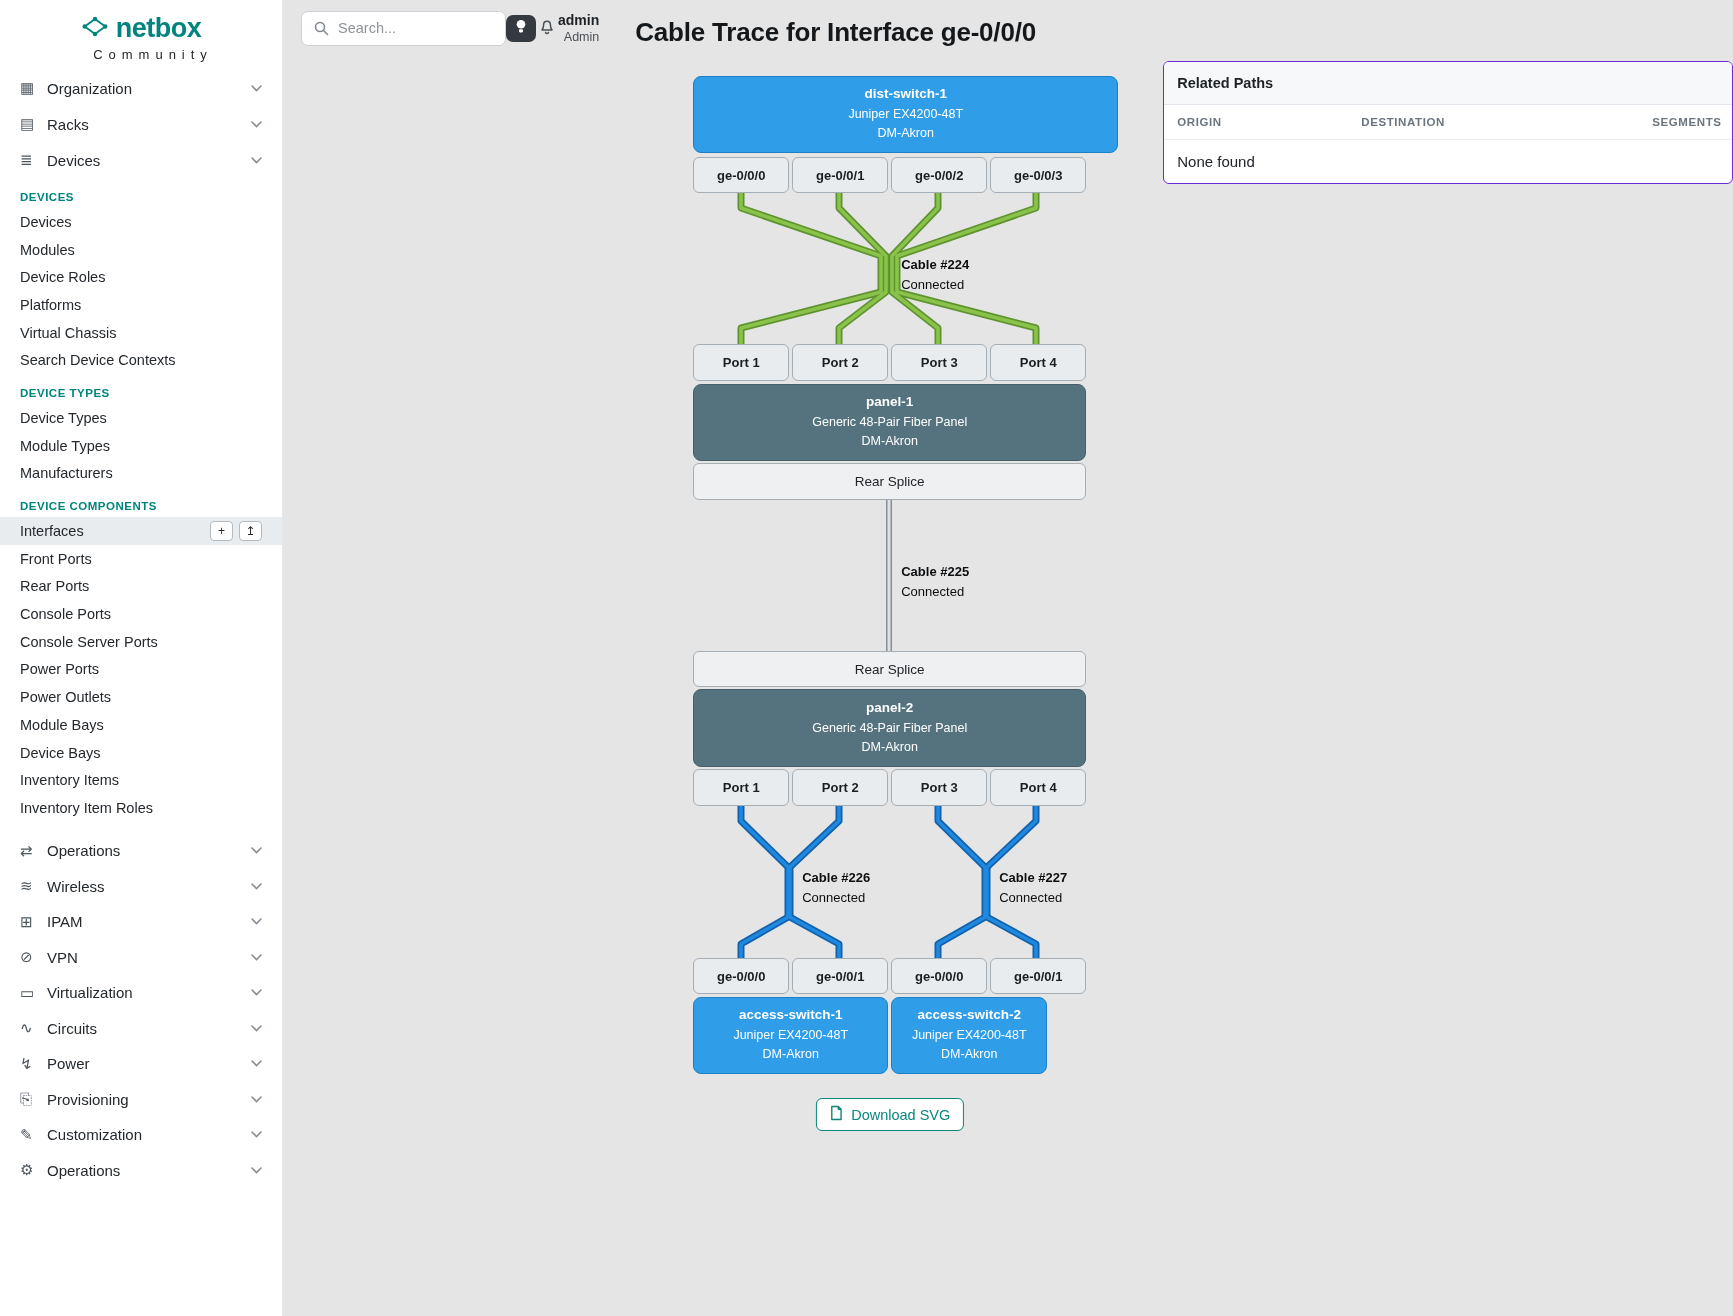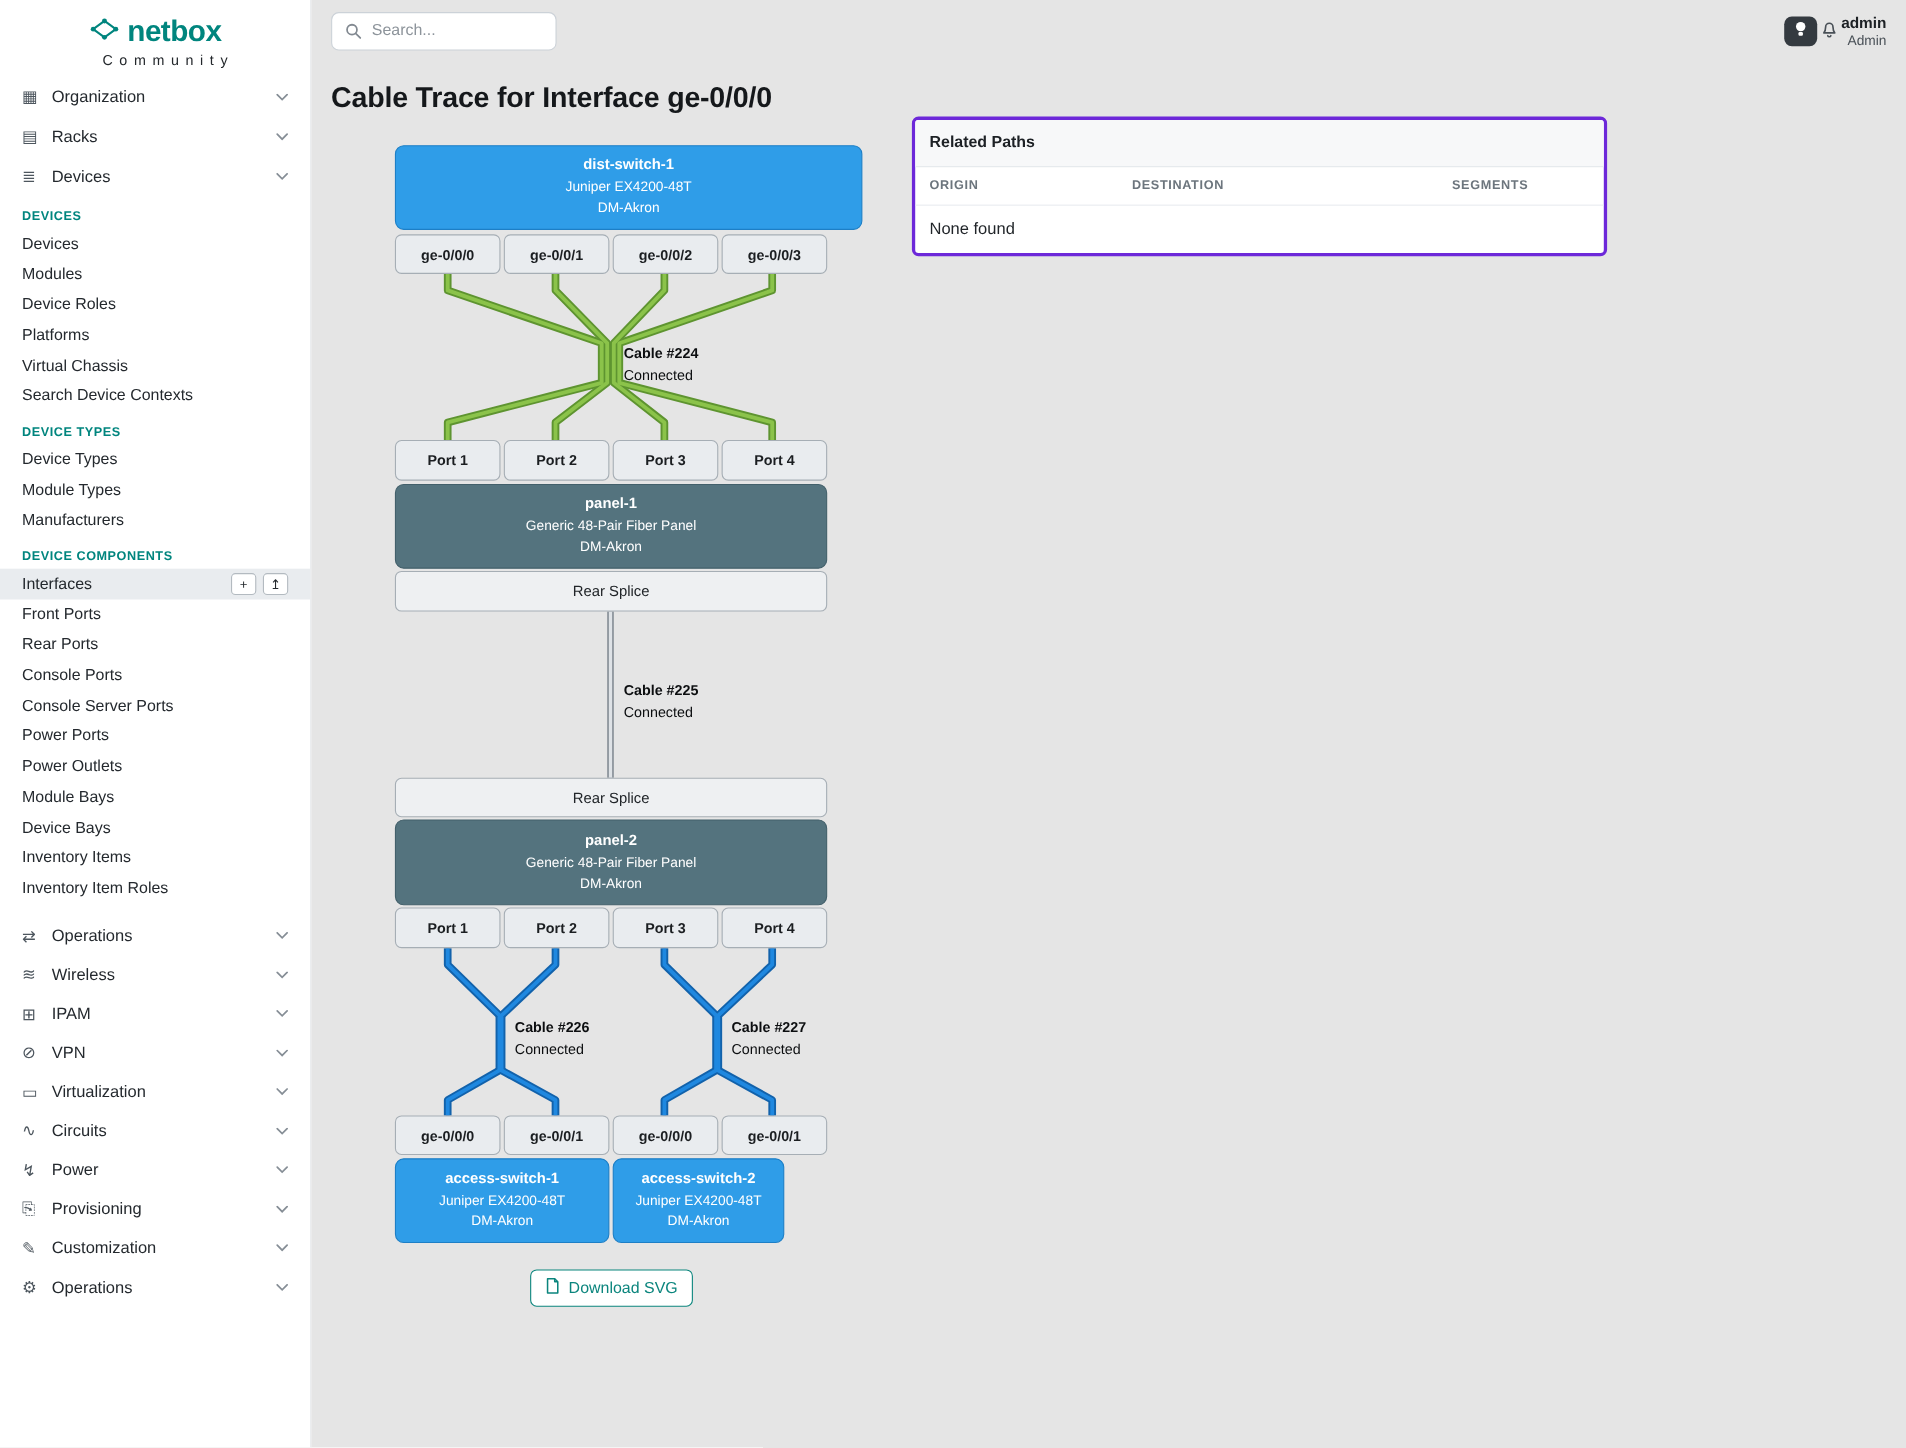--- a/index.html
+++ b/index.html
@@ -19,21 +19,21 @@
   .section-title { margin:13px 0 5px; padding:0 20px; font-size:11.5px; font-weight:700; color:#00857e; letter-spacing:.5px; }
   .sub-item { height:27.7px; display:flex; align-items:center; padding:0 20px; font-size:14.5px; color:#24292e; cursor:pointer; }
   .sub-item.active { background:#e9ecef; }
   .mini-btn { width:23px; height:20px; border:1px solid #b3bac0; border-radius:4px; background:#fff; font-size:12px; display:flex; align-items:center; justify-content:center; color:#24292e; cursor:pointer; }
   .mini-btn.first { margin-left:auto; }
   .mini-btn + .mini-btn { margin-left:6px; }
   .bottom-group { margin-top:11px; }
   .bottom-group .nav-item { height:35.5px; }
 
   
-  .main { flex:1; display:flex; flex-direction:column; min-width:0; }
+  .main { flex:1; display:flex; flex-direction:row; min-width:0; }
   .topbar { height:56px; display:flex; align-items:center; padding:0 18px; flex-shrink:0; }
   .search-wrap { position:relative; width:205px; }
   .search-wrap input { width:100%; height:35px; border:1px solid #ccd2d8; border-radius:7px; padding:0 10px 0 36px; font-size:14.5px; color:#495057; outline:none; font-family:inherit; background:#fff; }
   .search-wrap input::placeholder { color:#8d949b; }
   .search-icon { position:absolute; left:12px; top:9px; }
   .tb-right { margin-left:auto; display:flex; align-items:center; gap:1px; }
   .theme-btn { width:30px; height:27px; border-radius:7px; background:#343a40; border:none; display:flex; align-items:center; justify-content:center; cursor:pointer; }
   .bell-btn { background:none; border:none; display:flex; cursor:pointer; }
   .user-block { text-align:right; line-height:1.3; cursor:pointer; }
   .user-name { font-weight:700; font-size:14px; color:#1d2125; }
@@ -53,21 +53,21 @@
   .node .nm { font-weight:700; font-size:13.5px; margin-bottom:4px; }
   .node .ln { font-size:12.5px; line-height:1.5; }
   .term { position:absolute; background:#e9ecef; border:1px solid #a6aeb5; border-radius:6px; font-size:13px; font-weight:700; color:#1b1e21; display:flex; align-items:center; justify-content:center; cursor:pointer; }
   .splice { position:absolute; background:#eef0f2; border:1px solid #a6aeb5; border-radius:6px; font-size:13.5px; font-weight:500; color:#212529; display:flex; align-items:center; justify-content:center; cursor:pointer; }
   .cable-label { position:absolute; font-size:13px; color:#0c0e10; line-height:1.5; }
   .cable-label .cid { font-weight:700; cursor:pointer; }
 
   .dl-btn { position:absolute; top:1022px; left:50%; transform:translateX(-50%); display:flex; gap:8px; align-items:center; border:1px solid #0b857d; color:#0b857d; background:#fff; border-radius:6px; padding:6px 13px; font-size:14.5px; font-weight:500; font-family:inherit; cursor:pointer; white-space:nowrap; }
 
   
-  .card { margin-left:76px; margin-top:2px; width:632px; border:3px solid #6d28d9; border-radius:6px; overflow:hidden; background:#fff; }
+  .card { margin-left:76px; margin-top:13px; width:632px; border:1px solid #6d28d9; border-radius:6px; overflow:hidden; background:#fff; }
   .card-h { padding:13px 13px; font-size:14.5px; font-weight:600; color:#1d2125; background:#f7f8f9; border-bottom:1px solid #e4e8ec; }
   .card-cols { display:grid; grid-template-columns:184px 291px 1fr; padding:0 13px; border-bottom:1px solid #e9ecef; }
   .card-cols div { padding:11px 0; font-size:11.5px; font-weight:700; color:#6c757d; letter-spacing:.6px; }
   .card-empty { padding:13px 13px; font-size:15px; color:#212529; }
 </style>
 </head>
 <body>
 
 <div class="app">
 

